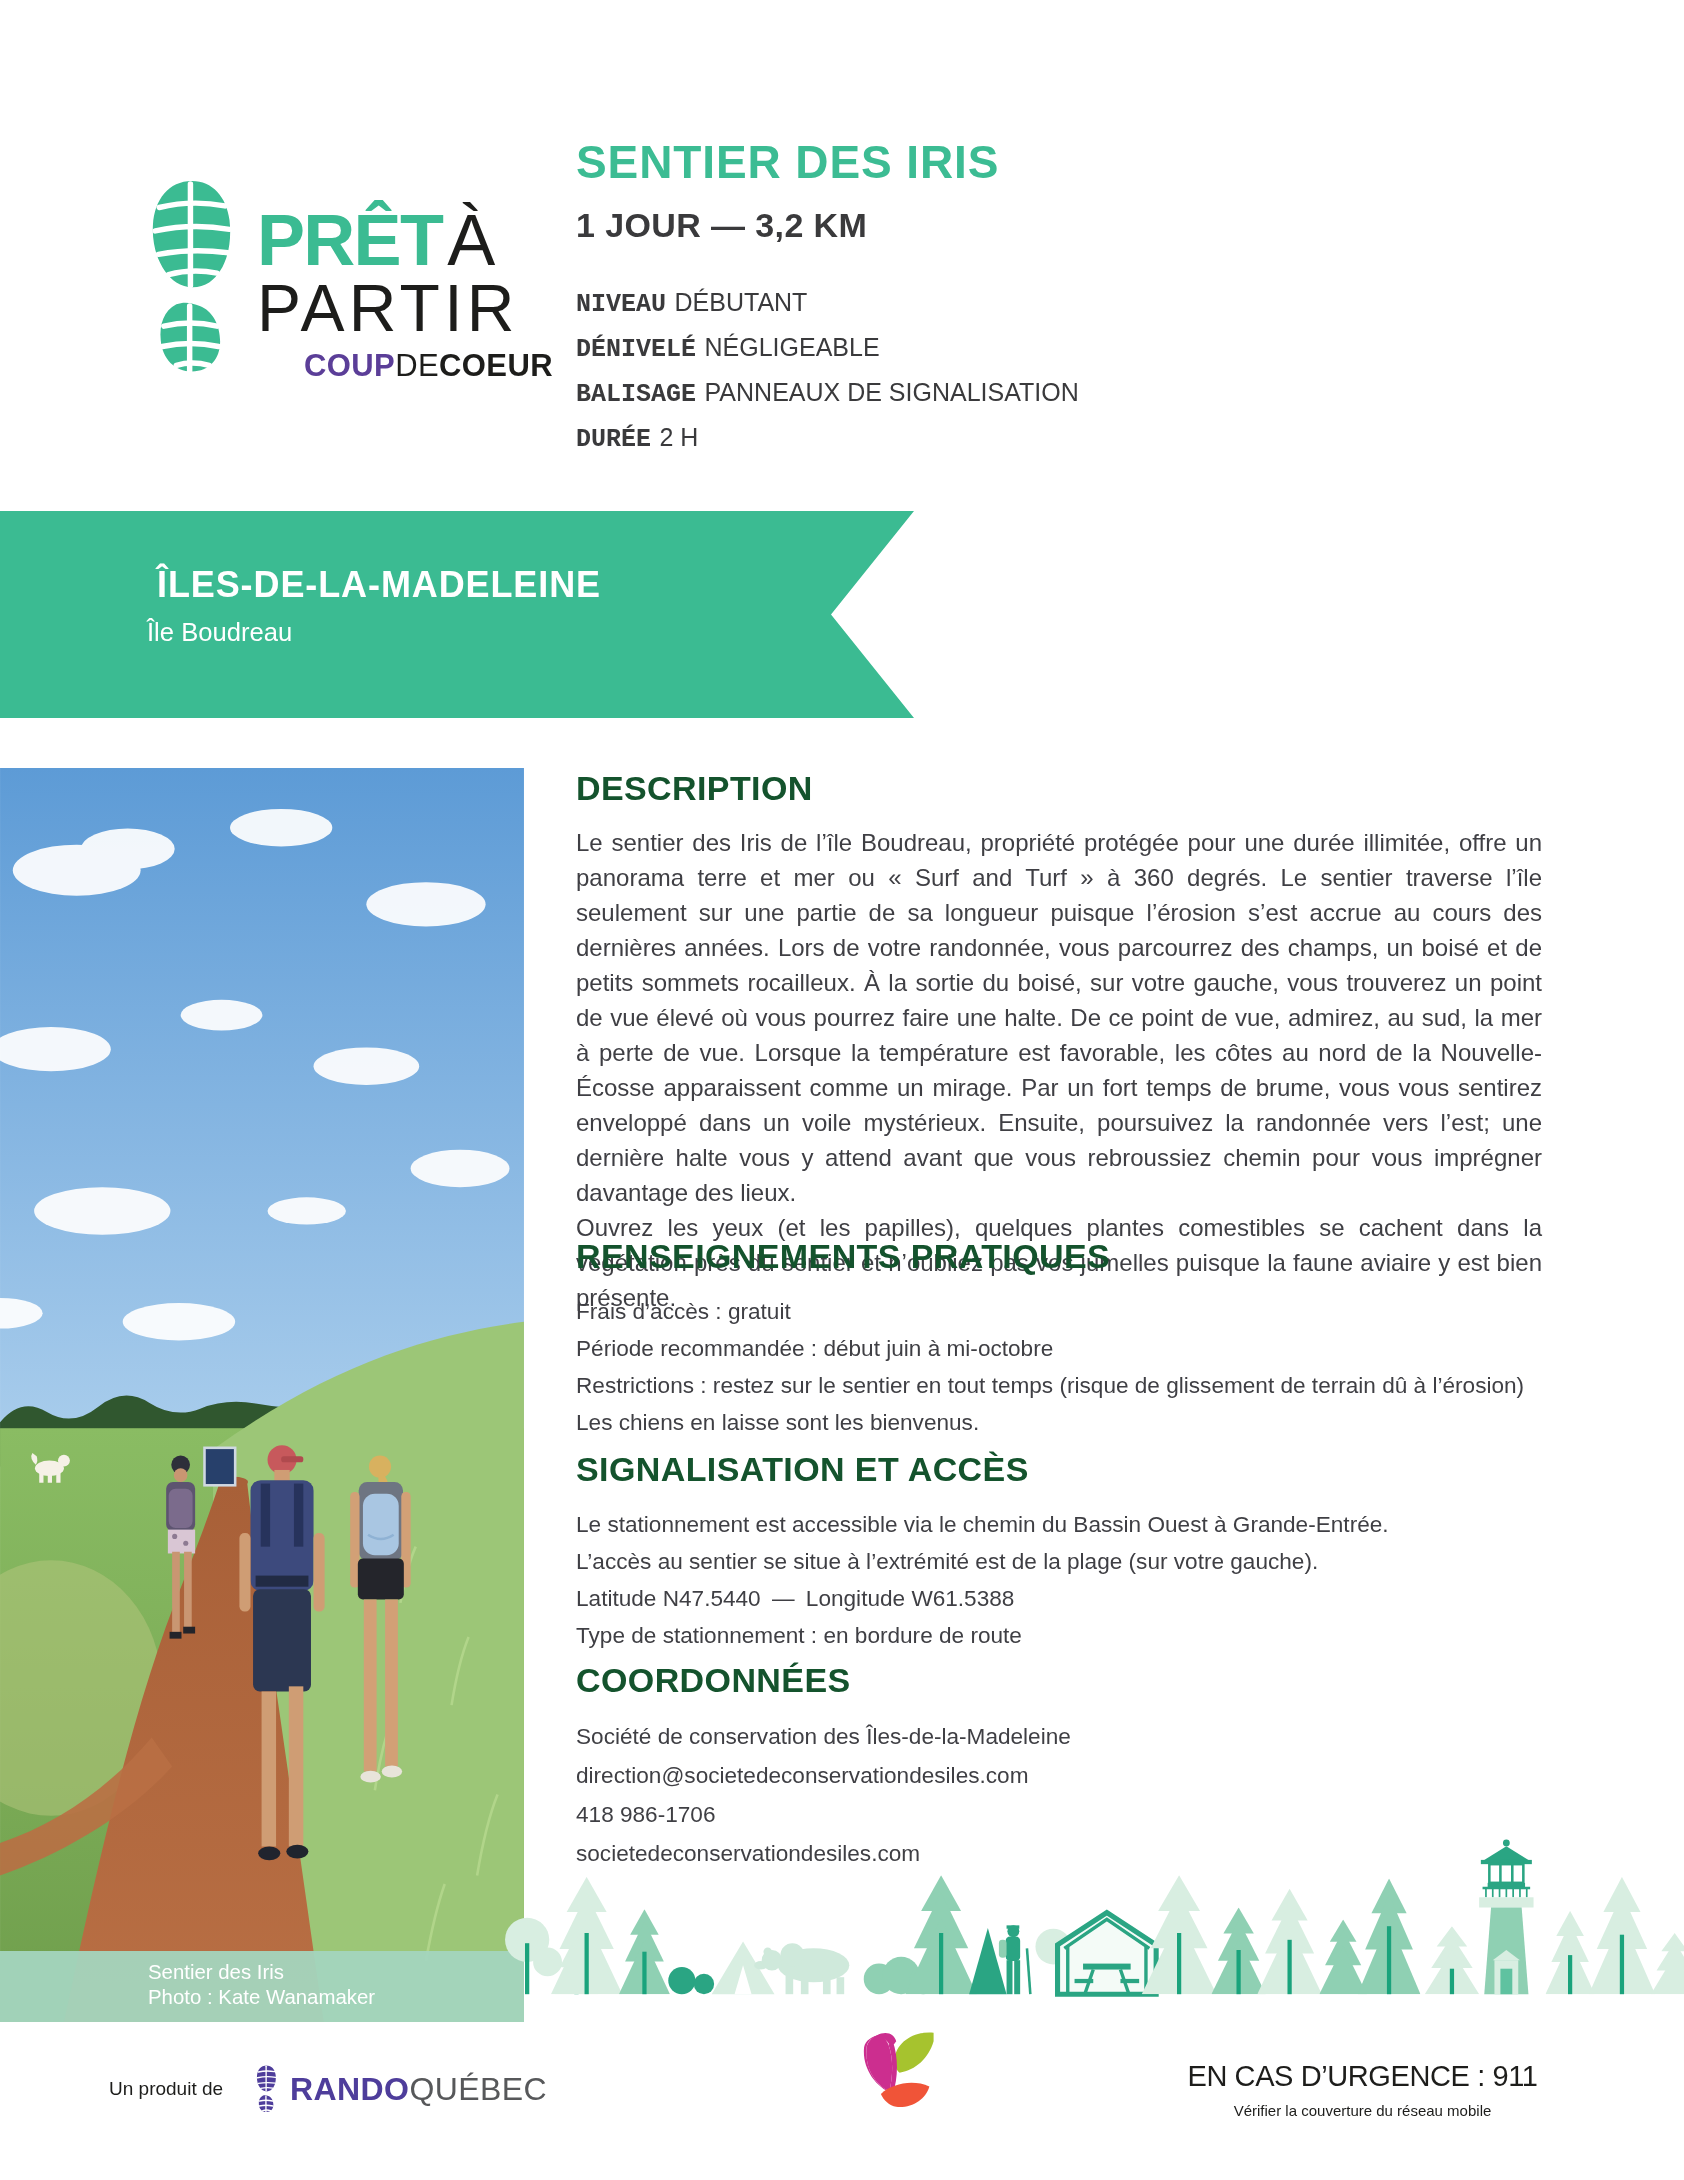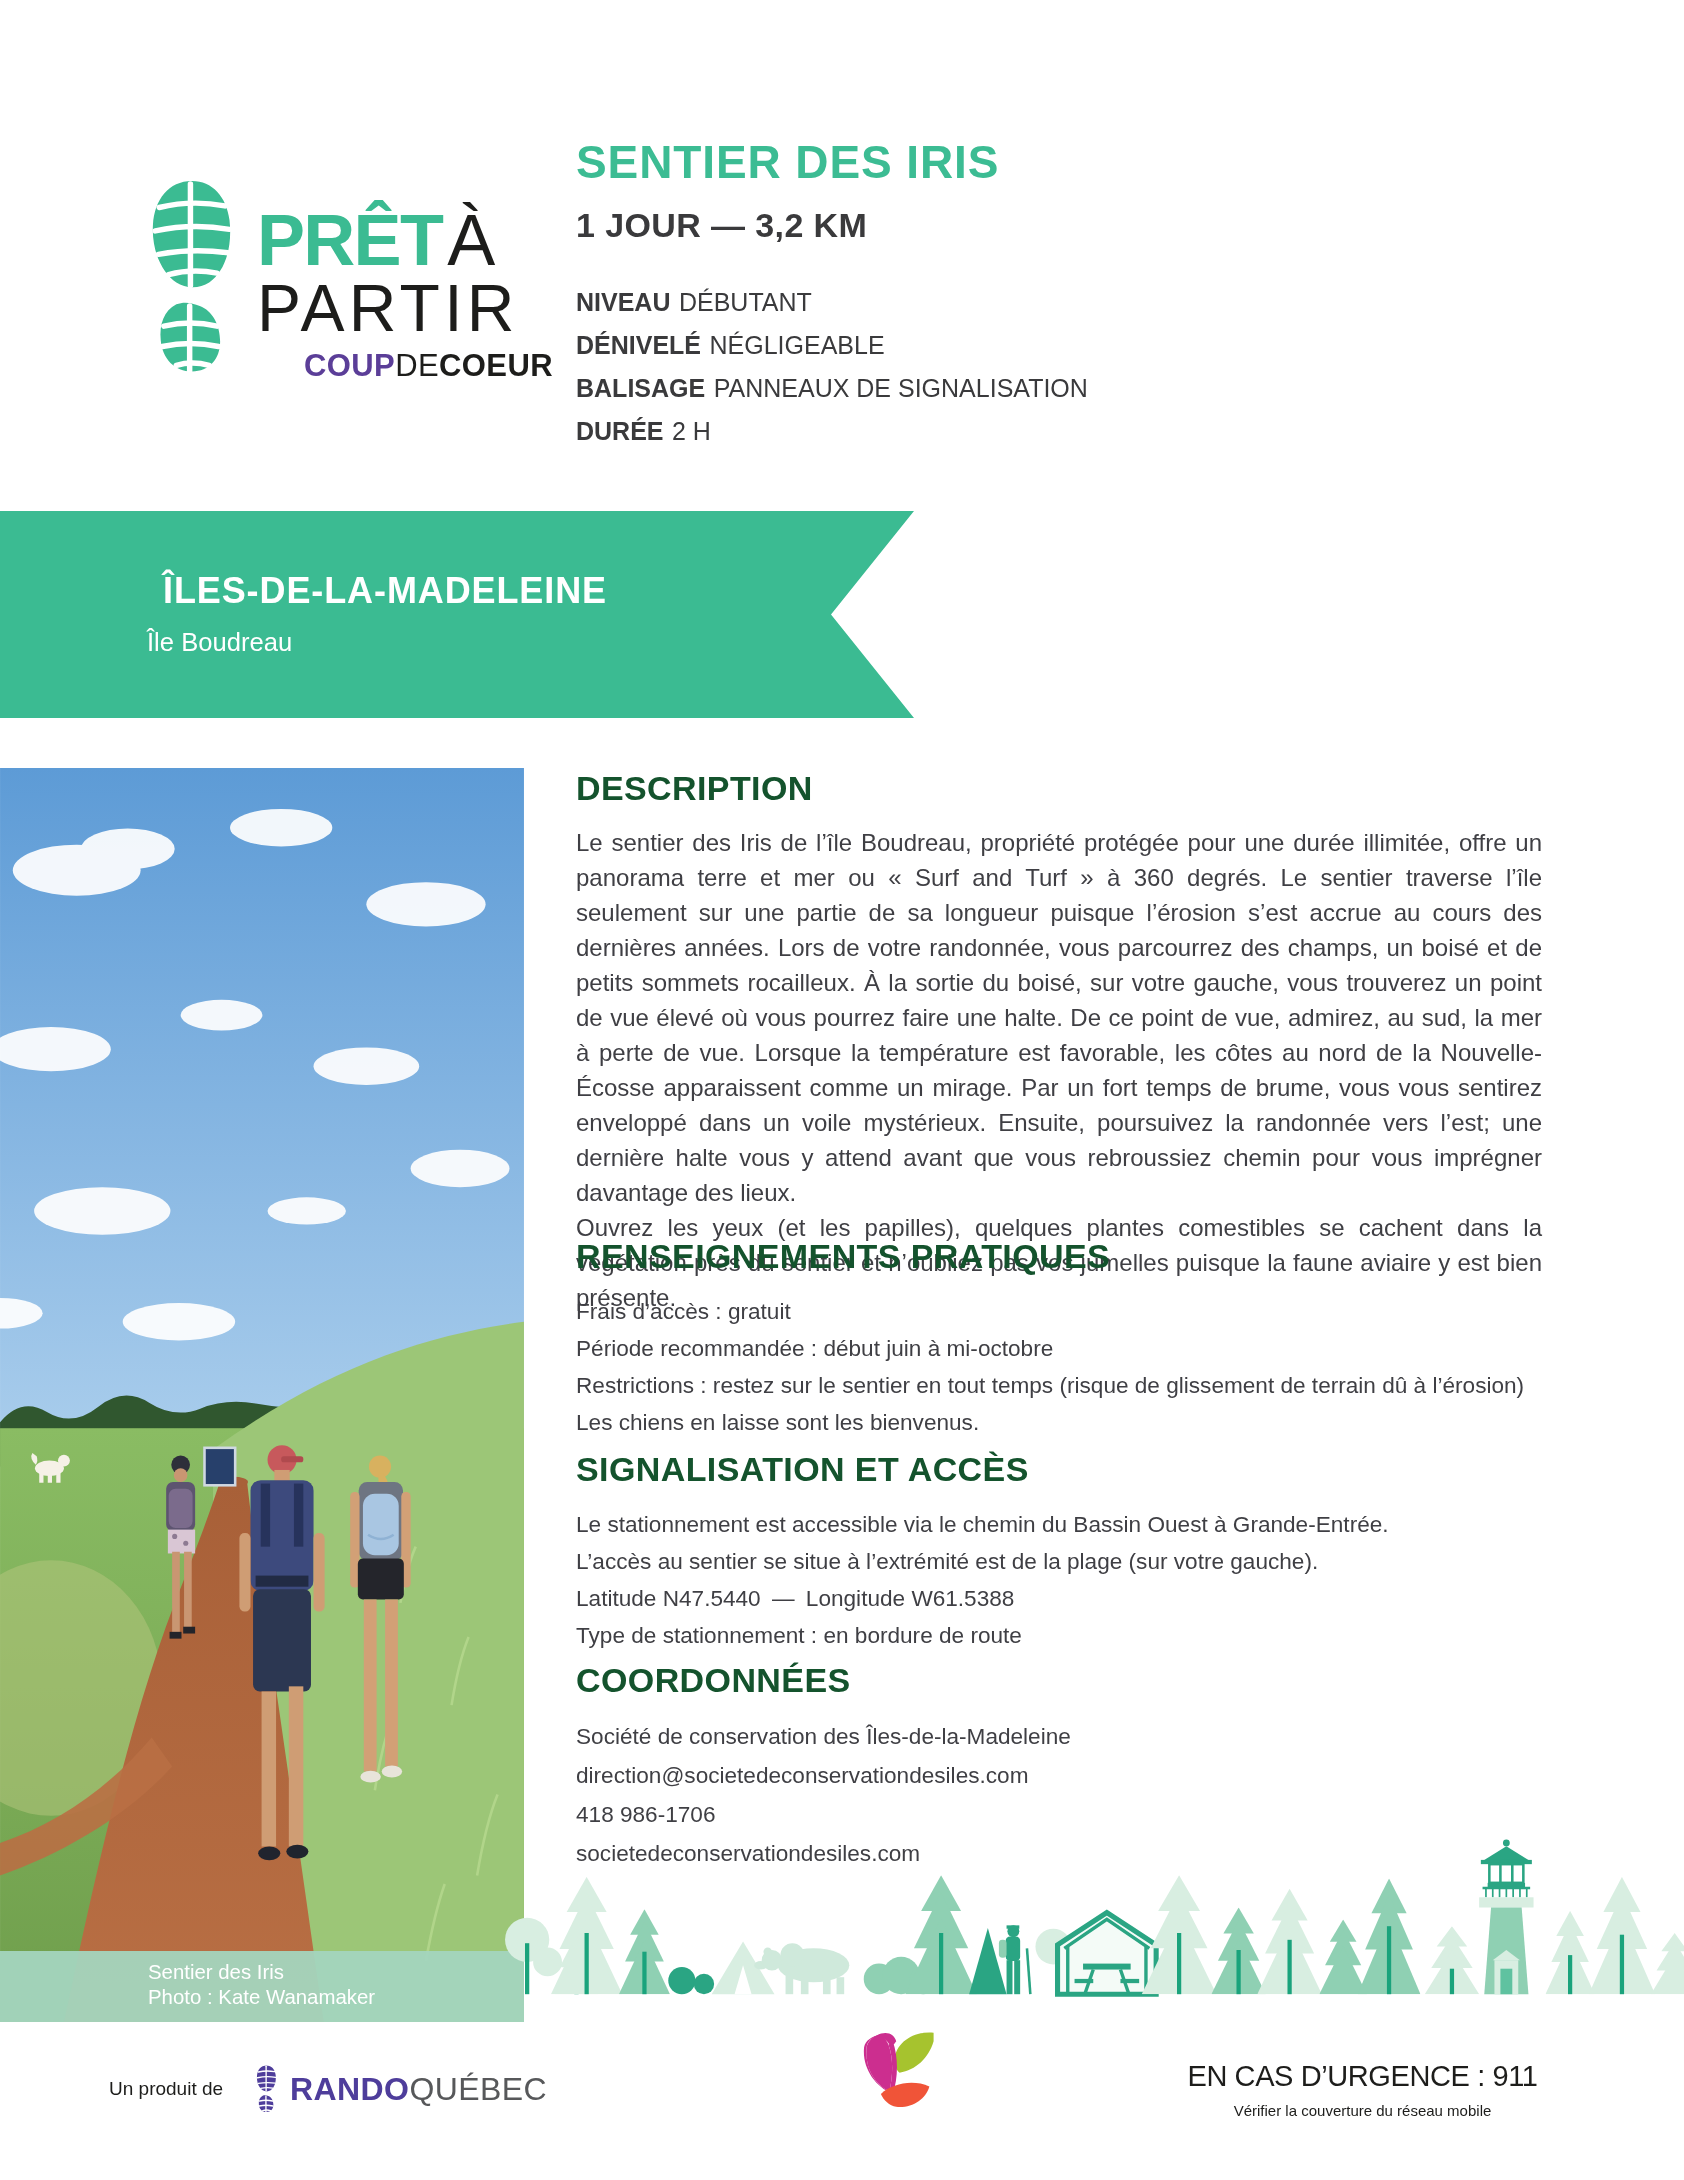--- a/index.html
+++ b/index.html
@@ -15,26 +15,26 @@
   .wm-line2{font-size:66px;font-weight:normal;color:#1d1d1b;letter-spacing:4.3px;line-height:60px;margin-top:1.7px;white-space:nowrap;}
   .wm-line3{margin-top:10.2px;text-align:right;font-size:31px;letter-spacing:0.4px;white-space:nowrap;}
   .tg-coup{color:#5b3e98;font-weight:bold;}
   .tg-de{color:#1d1d1b;font-weight:normal;}
   .tg-coeur{color:#1d1d1b;font-weight:bold;}
   
   .title-block{position:absolute;left:576px;top:135px;width:980px;}
   .trail-title{margin:0;font-size:46px;font-weight:bold;color:#3cbc93;letter-spacing:0.9px;}
   .trail-sub{margin:17px 0 0 0;font-size:34px;font-weight:bold;color:#3a3a3c;letter-spacing:0.4px;}
   .specs{margin-top:36px;font-size:25px;line-height:43px;color:#3a3a3c;}
-  .spec-label{font-weight:bold;margin-right:8.5px;}
+  .spec-label{font-weight:bold;margin-right:8.5px;font-family:Liberation Mono, monospace;}
   
   .banner{position:absolute;left:0;top:511px;width:914px;height:207px;background:#3bbb92;
           clip-path:polygon(0 0,100% 0,calc(100% - 83px) 50%,100% 100%,0 100%);
           box-sizing:border-box;padding:43px 0 0 147px;color:#fff;}
-  .banner-region{font-size:36px;font-weight:bold;letter-spacing:0.9px;margin:16px;}
+  .banner-region{font-size:36px;font-weight:bold;letter-spacing:0.9px;margin:10px;}
   .banner-place{font-size:25.6px;margin:12px 0 0 0;}
   
   .photo{position:absolute;left:0;top:768px;width:524px;height:1254px;overflow:hidden;}
   .photo svg{display:block;}
   .photo-caption{position:absolute;left:0;bottom:0;width:524px;height:71px;background:rgba(163,213,190,.95);
                  box-sizing:border-box;padding:9.4px 0 0 148px;color:#fff;font-size:20.4px;line-height:25px;}
   
   .section{position:absolute;left:576px;width:1014px;}
   .section-heading{margin:0 0 17px 0;font-size:34px;font-weight:bold;color:#14532d;letter-spacing:0.4px;}
   .desc-text p{margin:0;font-size:24px;line-height:35px;text-align:justify;color:#3f3f44;width:966px;}

